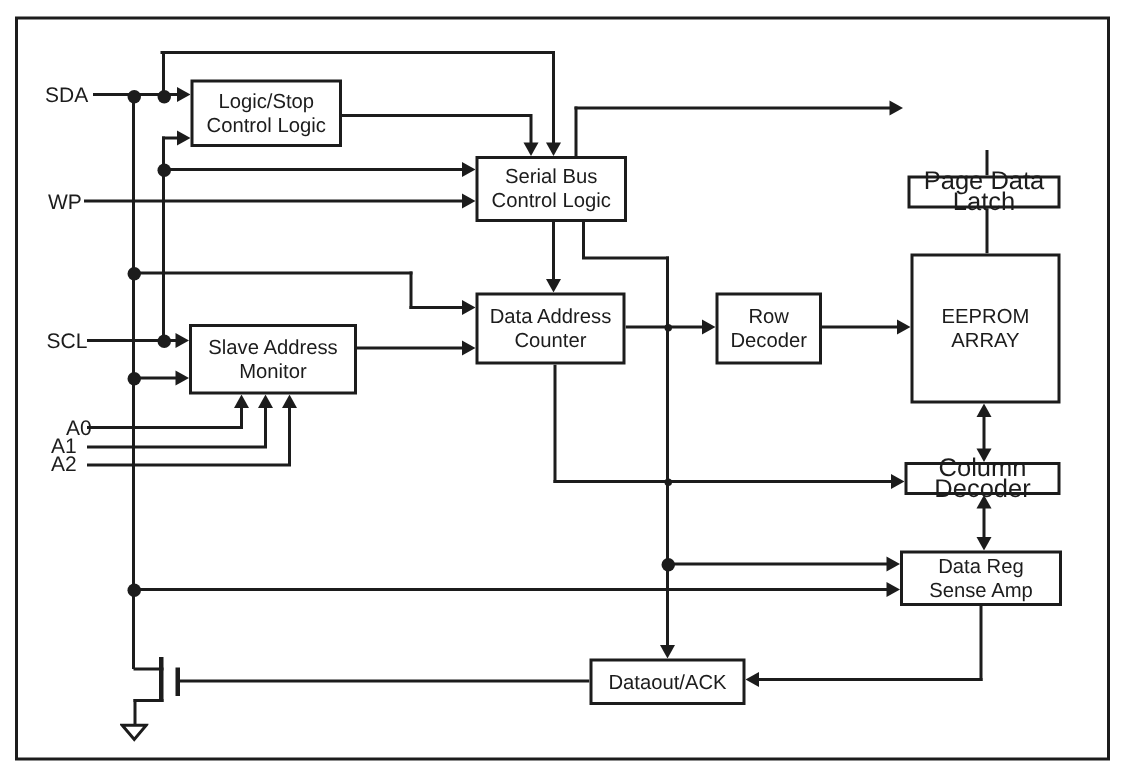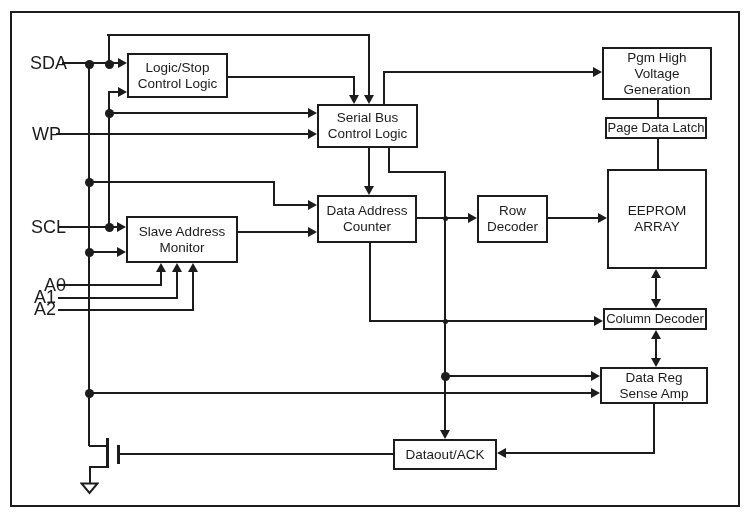--- a/index.html
+++ b/index.html
@@ -2,22 +2,22 @@
 <html><head>
 <meta charset="utf-8">
 <style>
   html,body{margin:0;padding:0;background:#fff;}
   .stage{position:relative;width:751px;height:514px;background:#ffffff;overflow:hidden;
          font-family:"Liberation Sans",sans-serif;color:#1c1c1c;}
   .frame{position:absolute;border:2px solid #1c1c1c;box-sizing:border-box;}
   .blk{position:absolute;box-sizing:border-box;border:2px solid #1c1c1c;background:#fff;
        display:flex;align-items:center;justify-content:center;text-align:center;
        font-size:13.5px;line-height:16px;white-space:pre-line;z-index:3;}
-  .blk.sm{font-size:13px;line-height:14px;}
-  .pin{position:absolute;font-size:18px;line-height:14px;z-index:3;}
+  .blk.sm{font-size:17px;line-height:14px;}
+  .pin{position:absolute;font-size:14px;line-height:14px;z-index:3;}
   .h{position:absolute;height:2px;background:#1c1c1c;z-index:1;}
   .v{position:absolute;width:2px;background:#1c1c1c;z-index:1;}
   .bar{position:absolute;width:3px;background:#1c1c1c;z-index:2;}
   .dot{position:absolute;width:9px;height:9px;border-radius:50%;background:#1c1c1c;z-index:2;}
   .sdot{position:absolute;width:5px;height:5px;border-radius:50%;background:#1c1c1c;z-index:2;}
   .ar,.al,.au,.ad{position:absolute;width:0;height:0;z-index:2;}
   .ar{border-top:5px solid transparent;border-bottom:5px solid transparent;border-left:9px solid #1c1c1c;}
   .al{border-top:5px solid transparent;border-bottom:5px solid transparent;border-right:9px solid #1c1c1c;}
   .au{border-left:5px solid transparent;border-right:5px solid transparent;border-bottom:9px solid #1c1c1c;}
   .ad{border-left:5px solid transparent;border-right:5px solid transparent;border-top:9px solid #1c1c1c;}
@@ -40,22 +40,20 @@
   <div class="blk" style="left:317px;top:104px;width:101px;height:44px;">Serial Bus
 Control Logic</div>
   <div class="blk" style="left:126px;top:216px;width:112px;height:47px;">Slave Address
 Monitor</div>
   <div class="blk" style="left:317px;top:195px;width:100px;height:48px;">Data Address
 Counter</div>
   <div class="blk" style="left:607px;top:169px;width:100px;height:100px;">EEPROM
 ARRAY</div>
   <div class="blk" style="left:477px;top:195px;width:71px;height:48px;">Row
 Decoder</div>
-  <div class="blk" style="left:602px;top:47px;width:110px;height:53px;">Pgm High Voltage
-Generation</div>
   <div class="blk sm" style="left:605px;top:117px;width:102px;height:22px;">Page Data Latch</div>
   <div class="blk sm" style="left:603px;top:308px;width:104px;height:22px;">Column Decoder</div>
   <div class="blk" style="left:600px;top:367px;width:108px;height:37px;">Data Reg
 Sense Amp</div>
   <div class="blk" style="left:393px;top:439px;width:104px;height:31px;">Dataout/ACK</div>
 
   <div class="h" style="left:62px;top:62px;width:58px;"></div>
   <div class="h" style="left:107px;top:34px;width:262px;"></div>
   <div class="h" style="left:228px;top:76px;width:126px;"></div>
   <div class="h" style="left:383px;top:71px;width:212px;"></div>

